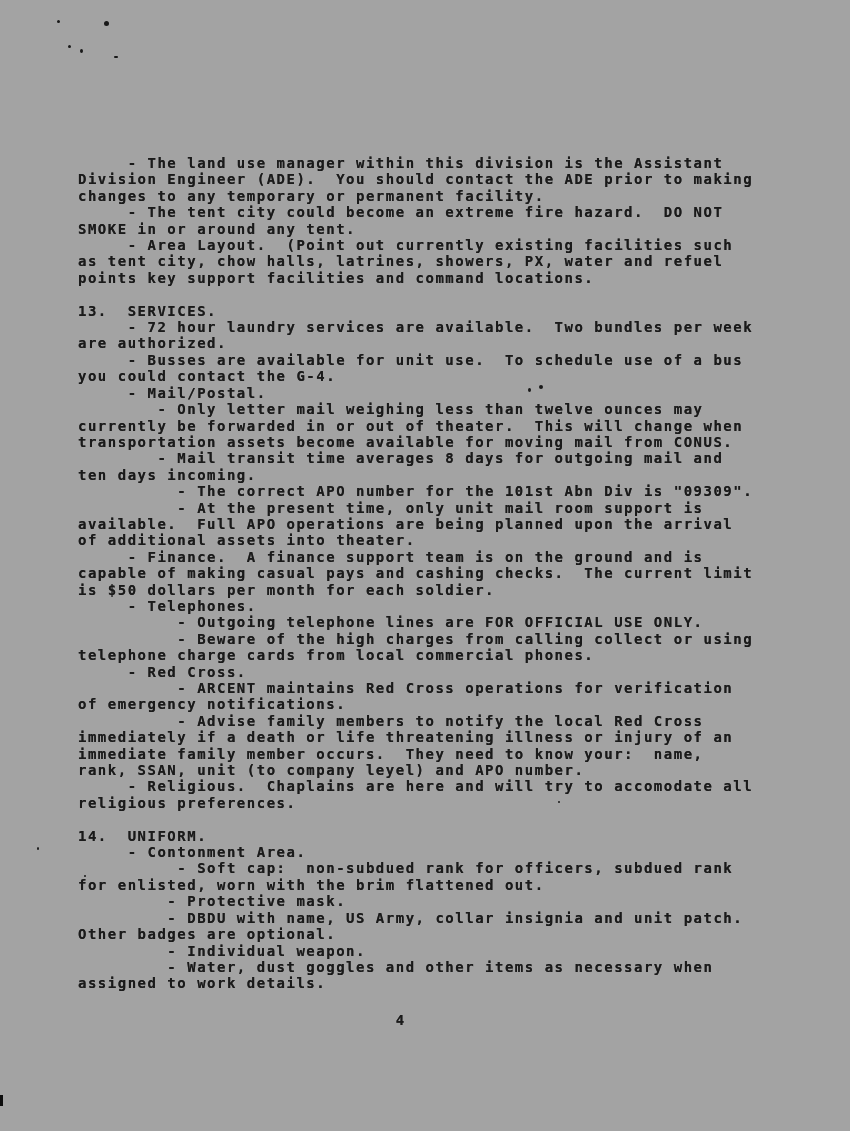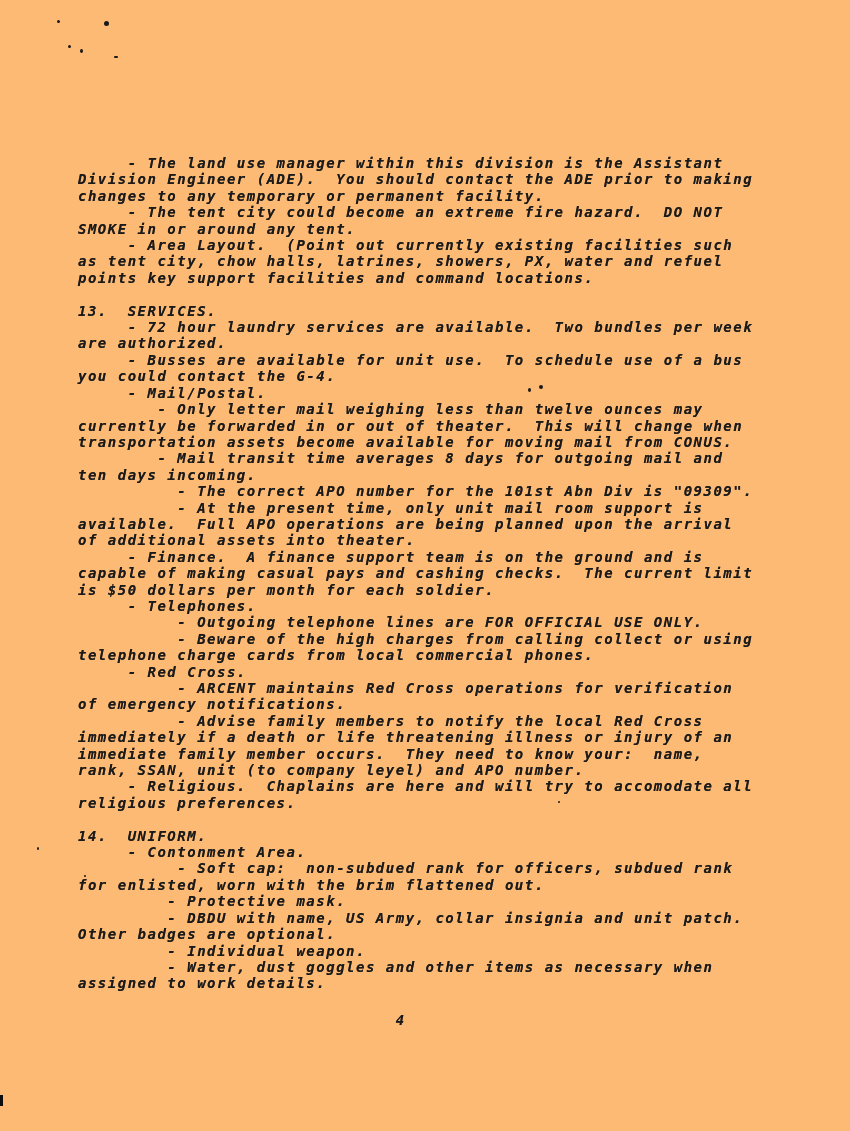--- a/index.html
+++ b/index.html
@@ -10,22 +10,21 @@
   body {
     width: 850px;
     height: 1131px;
     position: relative;
     overflow: hidden;
     font-family: "DejaVu Sans Mono", monospace;
   }
   .page {
     position: absolute;
     inset: 0;
-    background: #fdba74;
-    font-style: italic;
+    background: #a3a3a3;
   }
   .doc {
     position: absolute;
     left: 78px;
     top: 155px;
     margin: 0;
     font-family: "DejaVu Sans Mono", monospace;
     font-size: 14px;
     font-weight: 700;
     letter-spacing: 1.5px;

